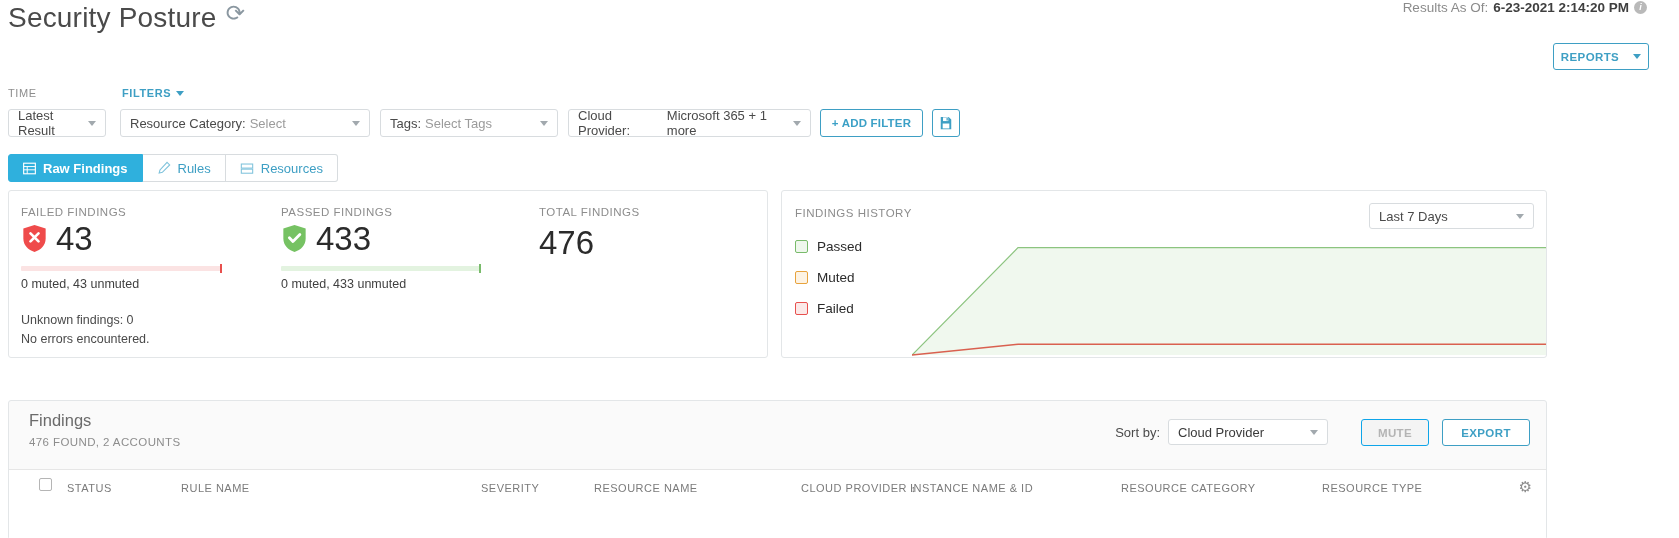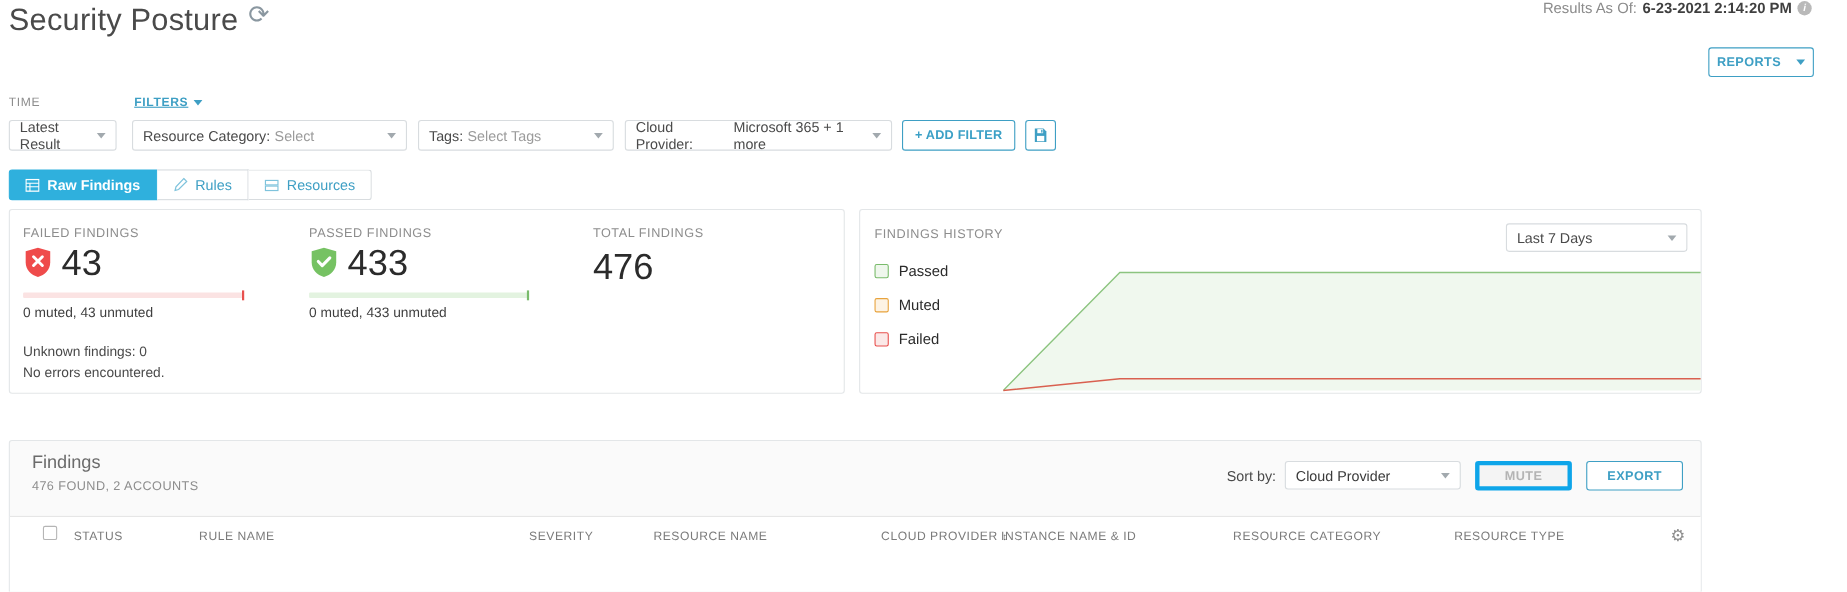--- a/index.html
+++ b/index.html
@@ -37,21 +37,21 @@
     border: 1px solid #3e9fc4; border-radius: 3px; background: #fff;
     color: #3e9fc4; font-size: 11.5px; font-weight: 700; letter-spacing: .4px;
     display: flex; align-items: center; justify-content: center; gap: 14px;
     cursor: pointer;
   }
   .caret-down { width:0;height:0;border-left:4px solid transparent;border-right:4px solid transparent;border-top:5px solid currentColor; display:inline-block; }
 
   
   .flabel { position:absolute; font-size: 11px; letter-spacing: .6px; color:#8d8d8d; }
   .flabel.time { left: 8px; top: 87px; }
-  .flabel.filters { left: 122px; top: 87px; color:#3e9fc4; font-weight:700; display:flex; align-items:center; gap:5px; cursor:pointer;text-decoration:underline;}
+  .flabel.filters { left: 122px; top: 87px; color:#3e9fc4; font-weight:700; display:flex; align-items:center; gap:5px; cursor:pointer;}
 
   .ctl {
     position: absolute; top: 109px; height: 28px;
     border: 1px solid #d8dcdf; border-radius: 3px; background:#fff;
     display: flex; align-items: center; padding: 4px 9px;
     font-size: 13px; color:#4a4a4a; cursor: pointer;
   }
   .ctl .cap { width:0;height:0;border-left:4px solid transparent;border-right:4px solid transparent;border-top:5px solid #a2a9ae; margin-left:auto;}
   .ctl.time-sel { left: 8px; width: 98px; }
   .ctl.time-sel .cap { margin-left: 7px; }
@@ -133,22 +133,22 @@
   .findings-title { font-size:16.5px; color:#6b6b6b; font-weight:400; }
   .findings-sub { margin-top:6px; font-size:11.5px; letter-spacing:.4px; color:#8d8d8d; }
 
   .sortby-label { position:absolute; right:386px; top:24px; font-size:13px; color:#4a4a4a; }
   .sortby-sel {
     position:absolute; right: 218px; top: 18px; width:160px; height:26px;
     border:1px solid #d8dcdf; border-radius:3px; background:#fff;
     display:flex; align-items:center; padding:0 9px; font-size:13px; color:#3a3a3a; cursor:pointer;
   }
   .mute-btn {
-    position:absolute; right: 117px; top: 18px; width: 88px; height: 27px;
-    border:4px solid #0ea5e9; border-radius:3px; background:#f4f4f4; color:#b4b4b4;
+    position:absolute; right: 117px; top: 18px; width: 68px; height: 27px;
+    border:1px solid #0ea5e9; border-radius:3px; background:#f4f4f4; color:#b4b4b4;
     font-size:11.5px; font-weight:700; letter-spacing:.4px;
     display:flex; align-items:center; justify-content:center; cursor:default;
   }
   .export-btn {
     position:absolute; right: 16px; top: 18px; width: 88px; height: 27px;
     border:1px solid #3e9fc4; border-radius:3px; background:#fff; color:#3e9fc4;
     font-size:11.5px; font-weight:700; letter-spacing:.4px;
     display:flex; align-items:center; justify-content:center; cursor:pointer;
   }
 

